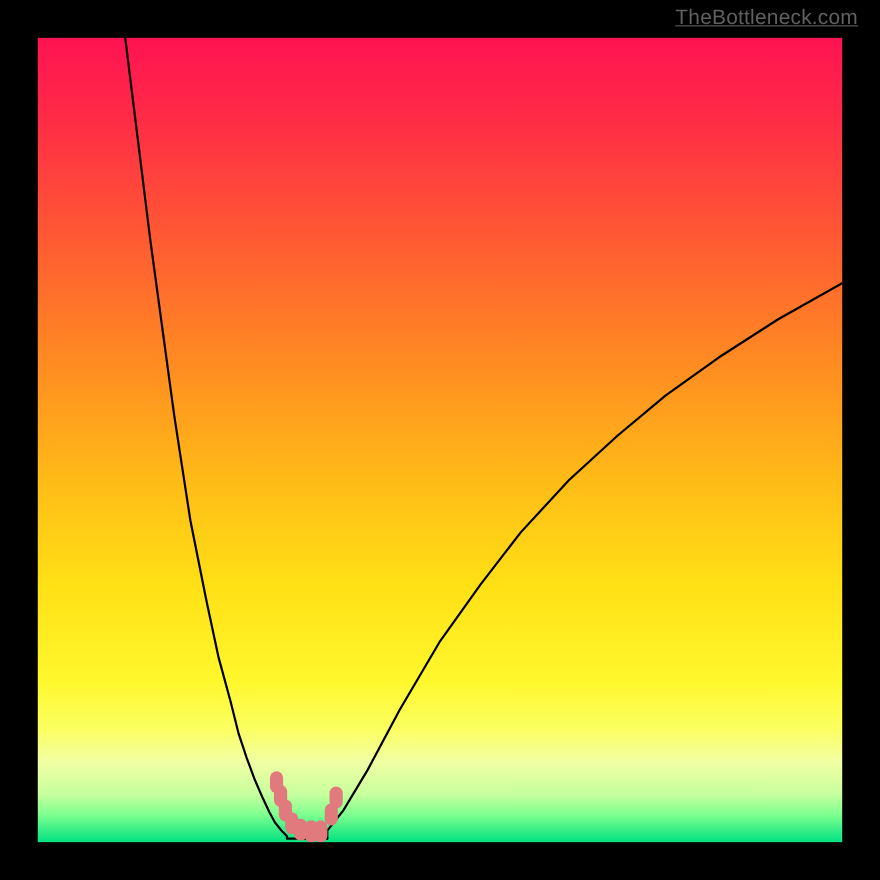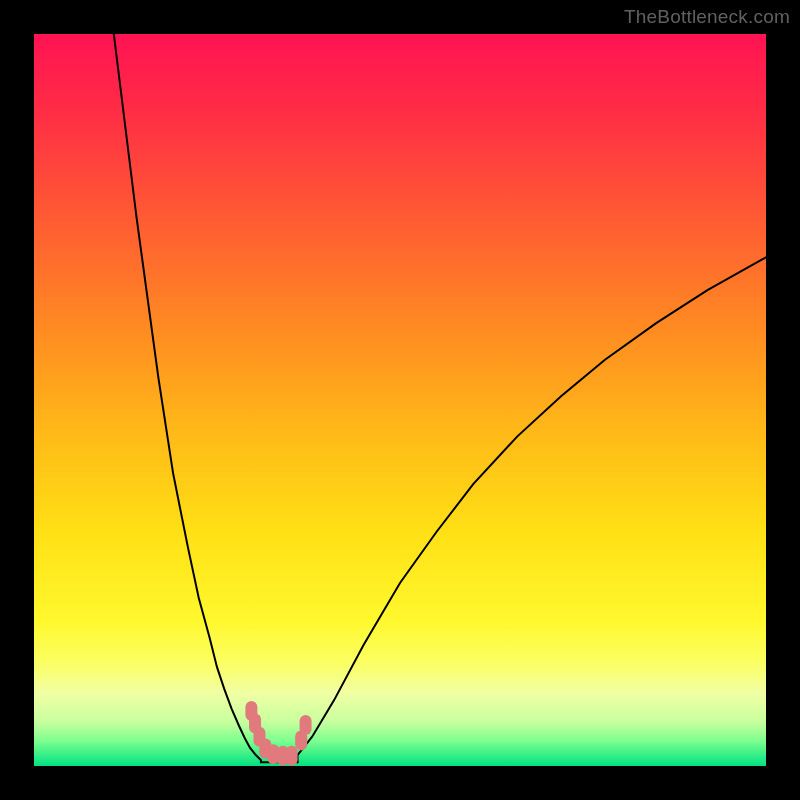--- a/index.html
+++ b/index.html
@@ -15,26 +15,27 @@
     position: absolute;
     left: 34px;
     top: 34px;
     width: 732px;
     height: 732px;
     overflow: hidden;
   }
   .watermark {
     position: absolute;
     top: 6px;
-    right: 10px;
+    right: 20px;
     color: #606060;
     font-size: 19px;
     font-weight: 500;
     letter-spacing: 0.2px;
     z-index: 20;
+    text-decoration: underline;
   }
   svg {
     display: block;
   }
   .curve {
     fill: none;
     stroke: #000;
     stroke-width: 2.0;
     stroke-linecap: round;
   }

